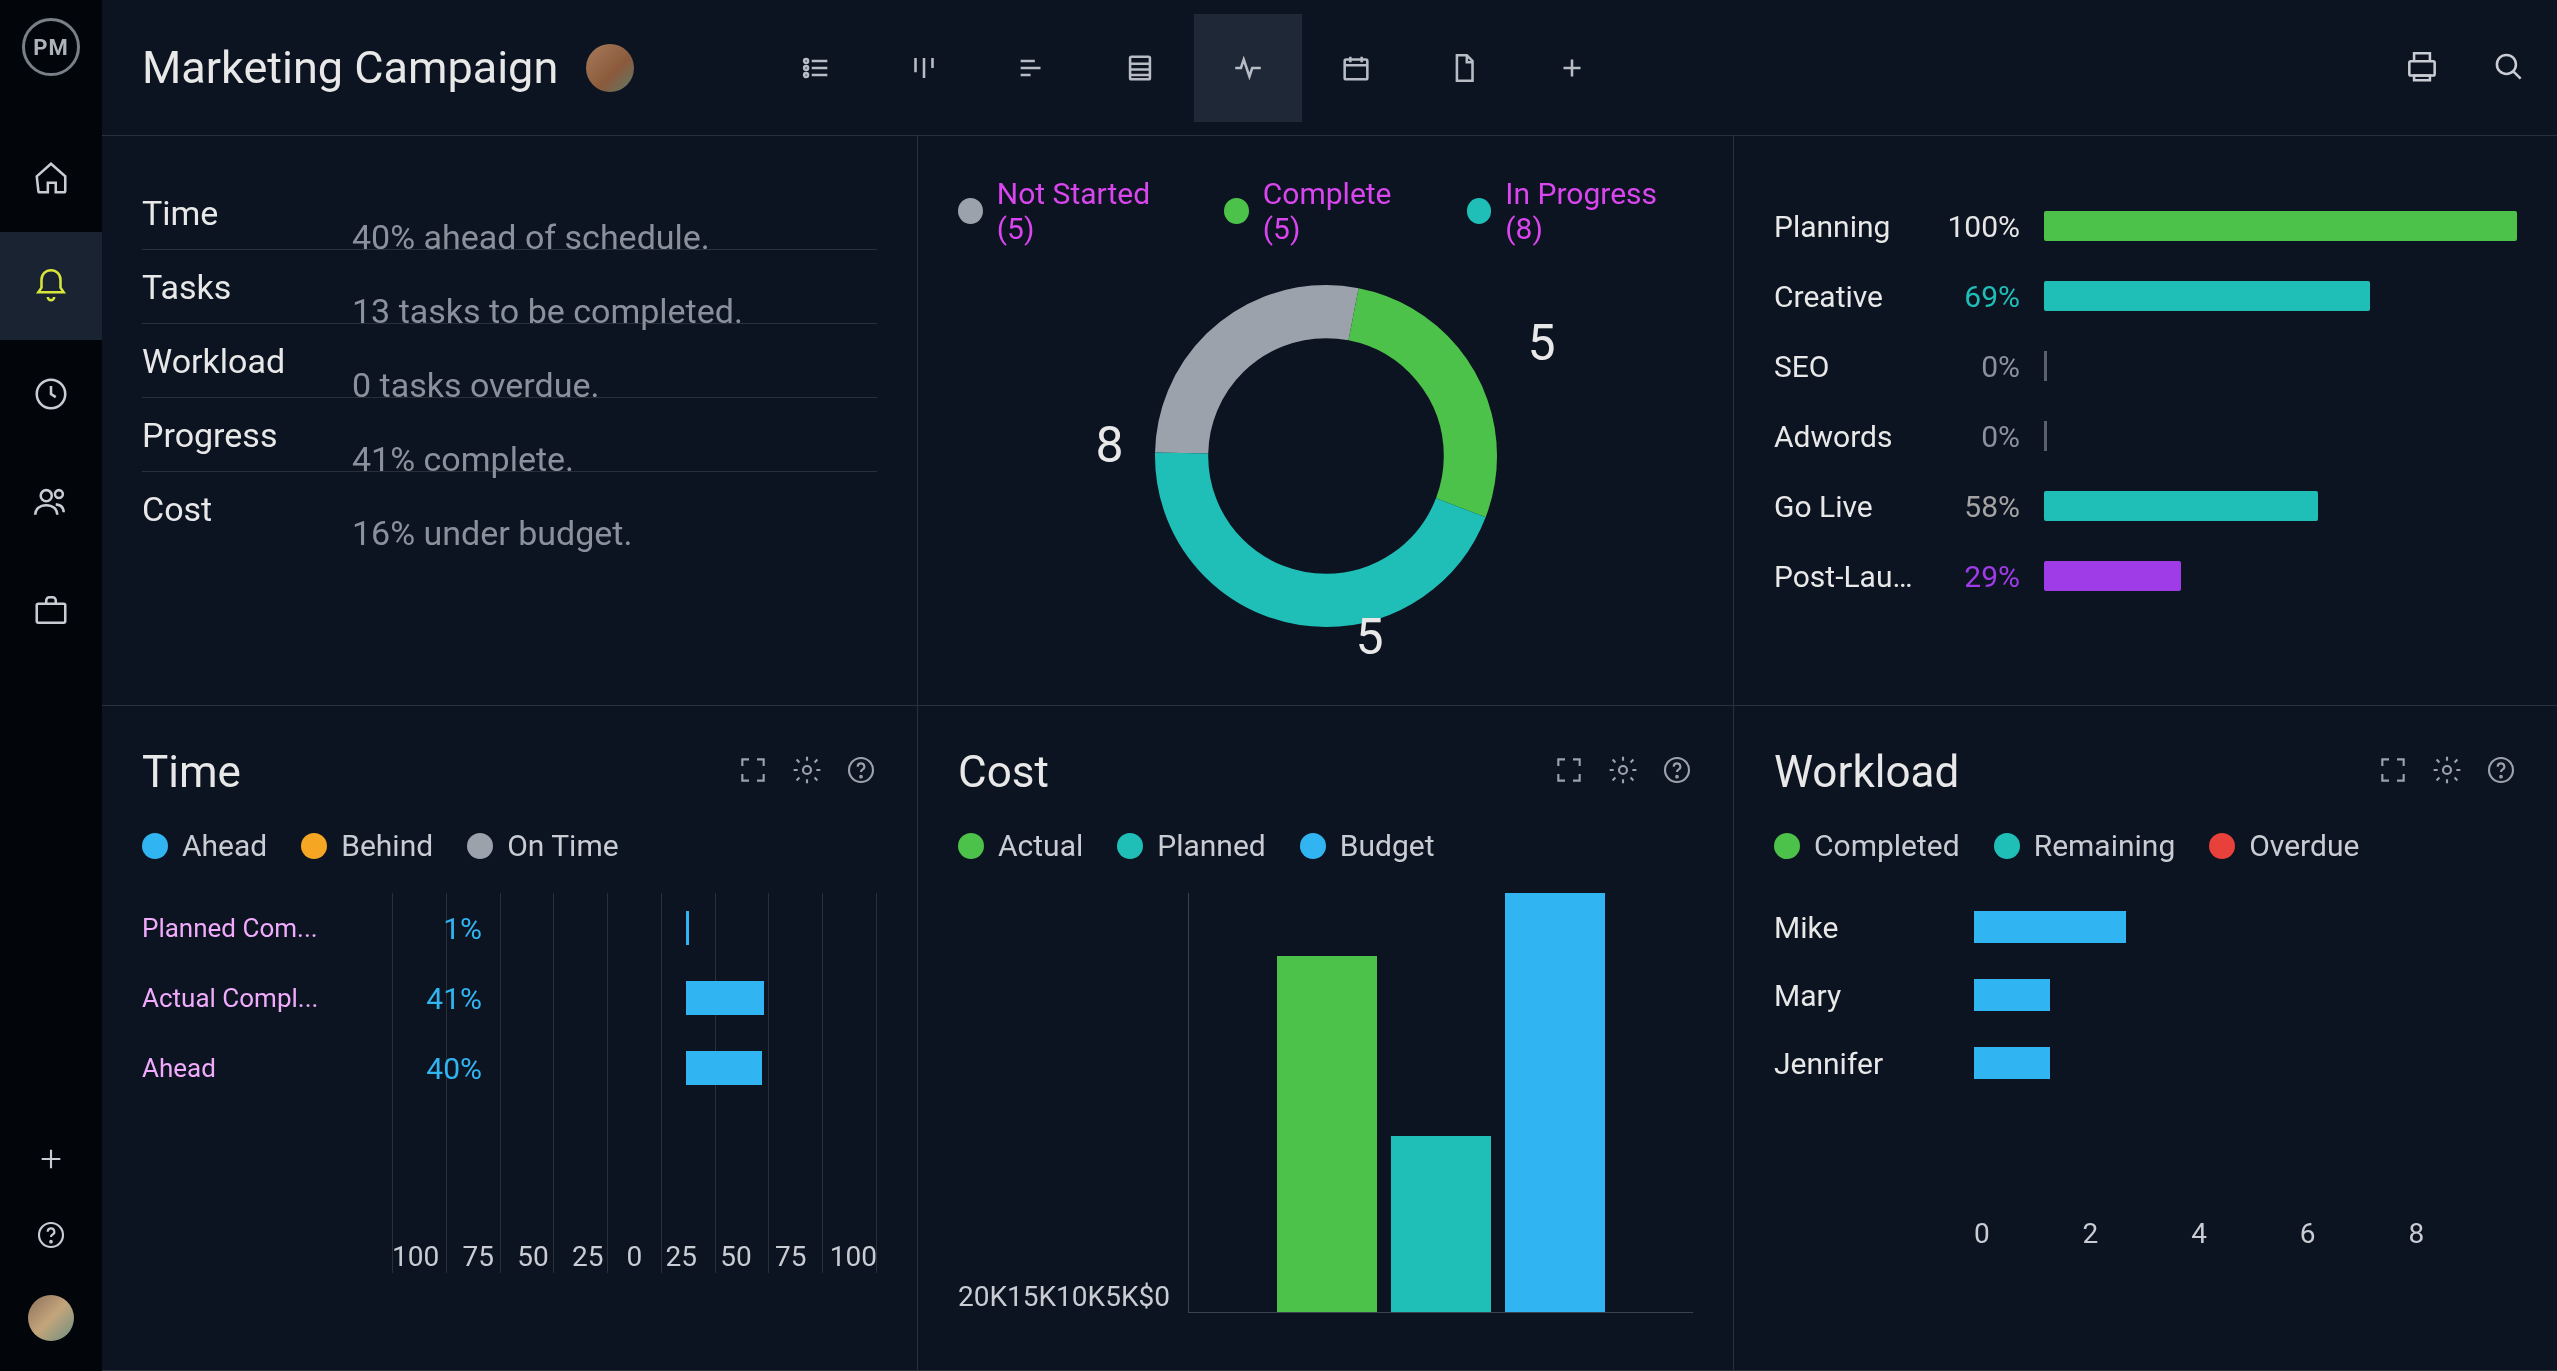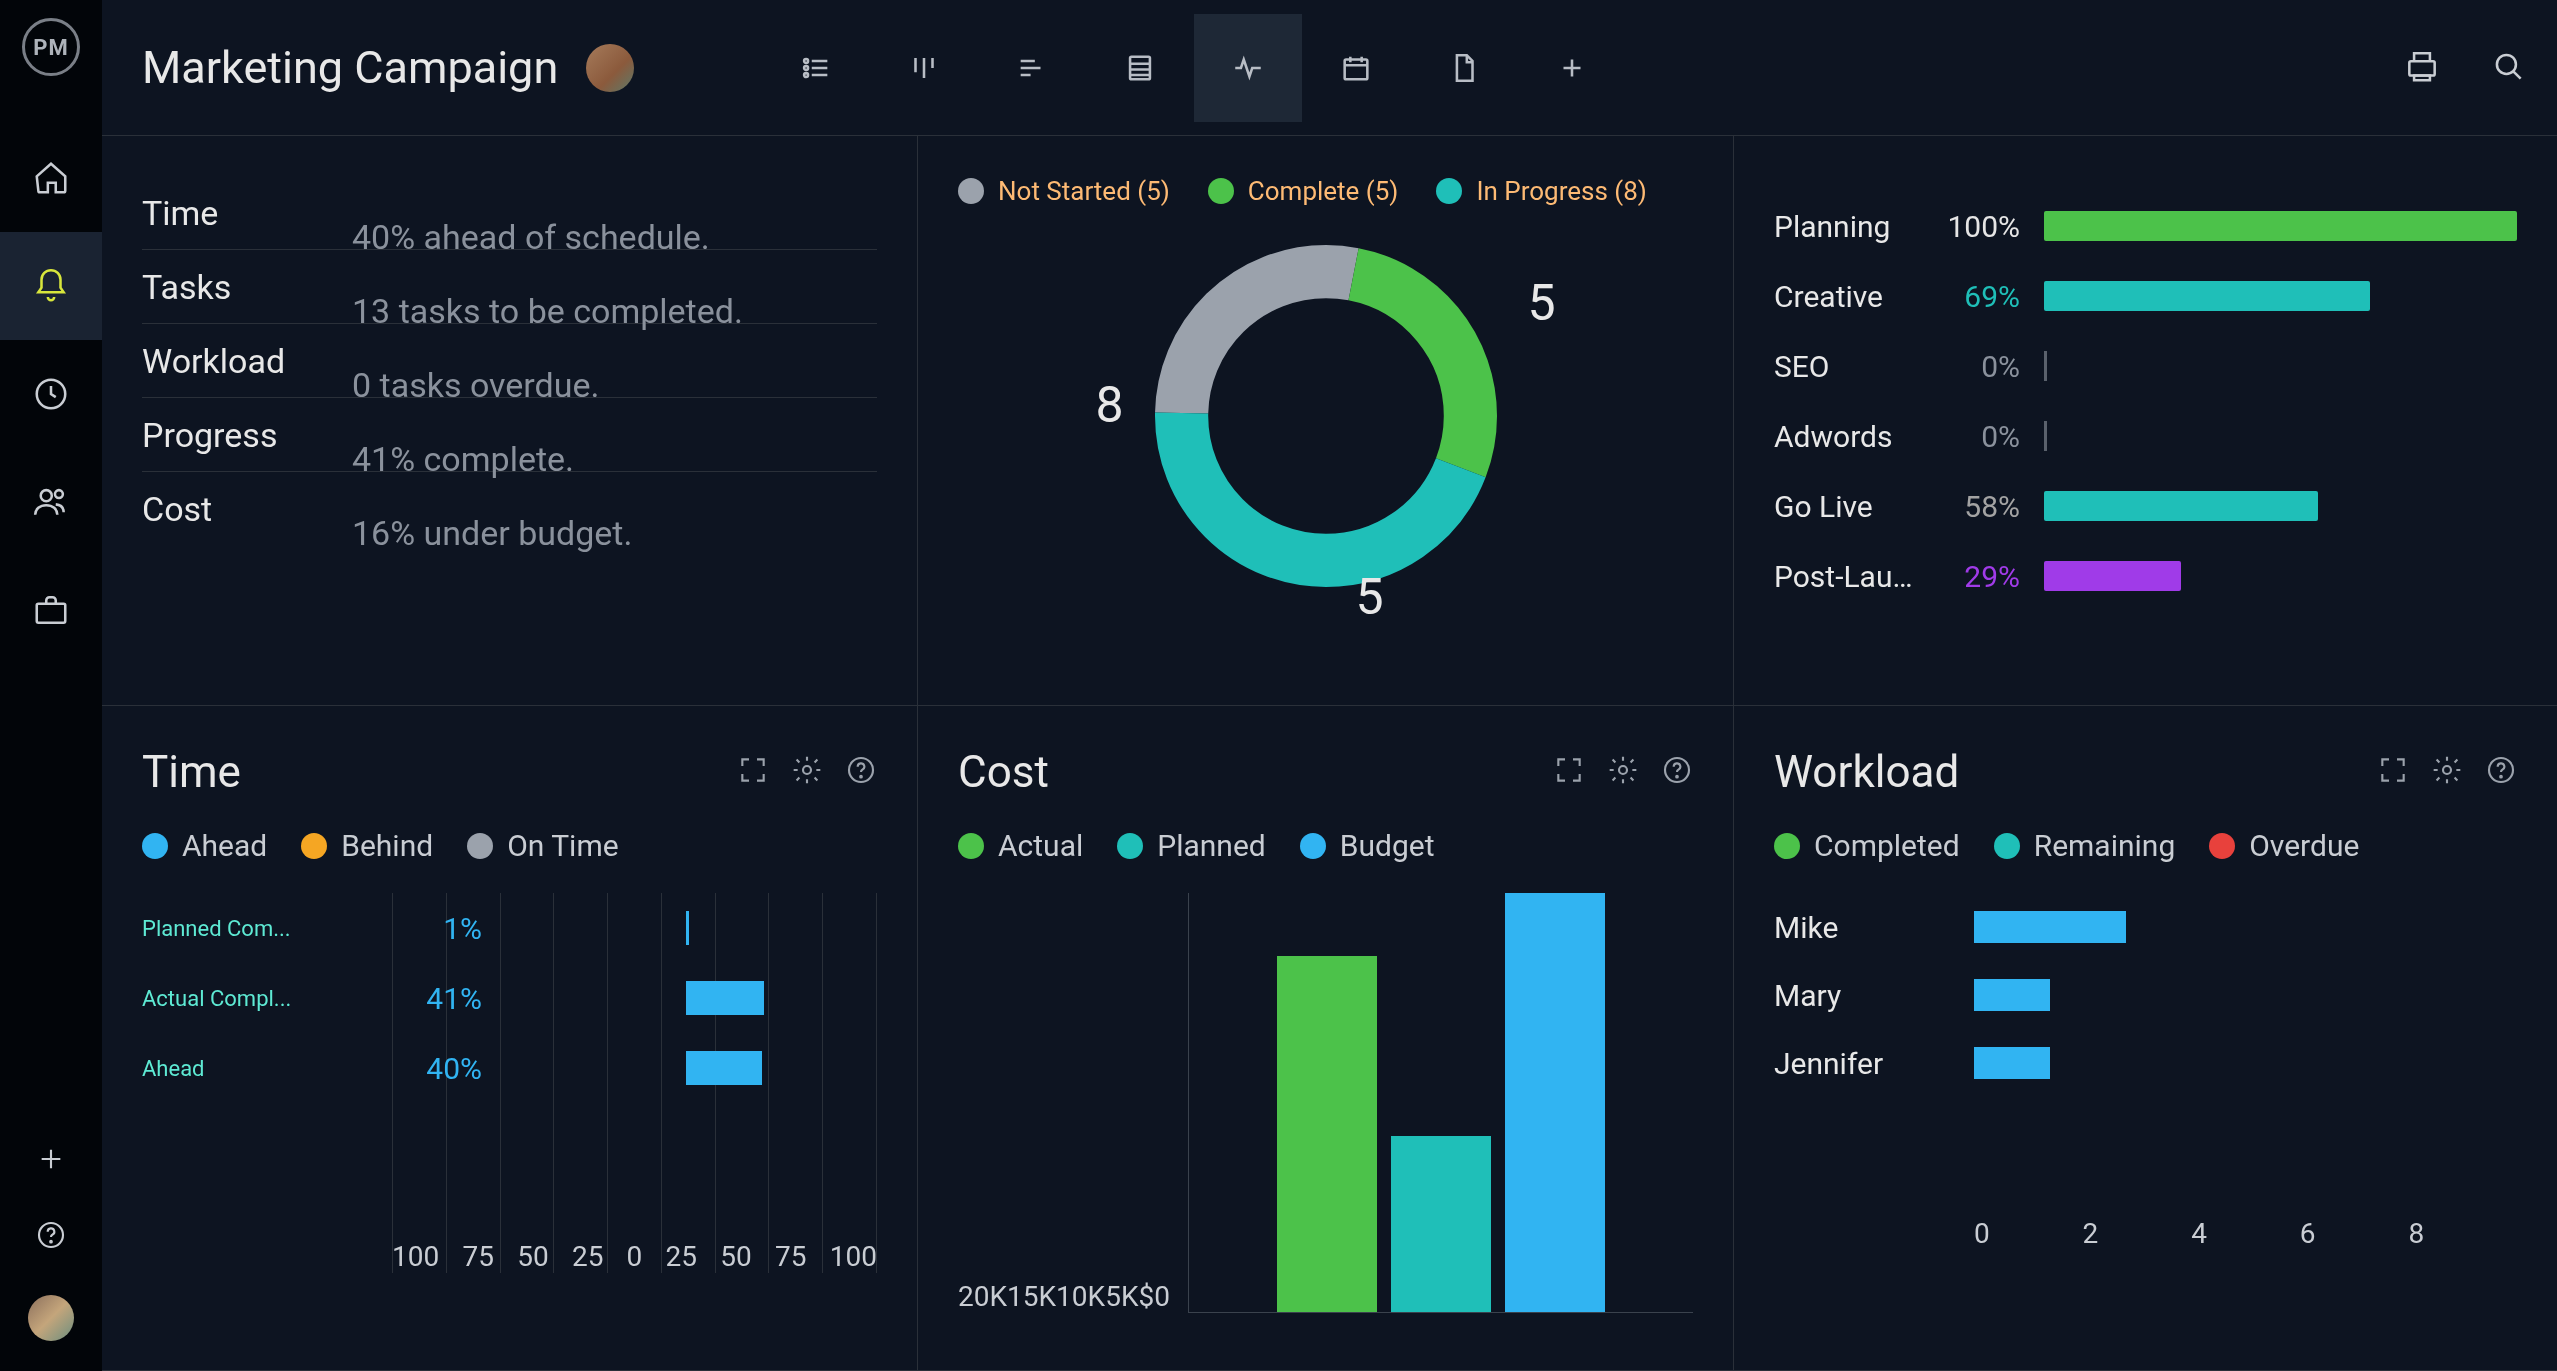--- a/index.html
+++ b/index.html
@@ -69,21 +69,21 @@
   .panel { border-right:1px solid #2a3039; border-bottom:1px solid #2a3039; padding:40px 40px 20px 40px; position:relative; }
   .panel:nth-child(3),.panel:nth-child(6){border-right:none;}
 
   
   .sumrow { display:flex; align-items:center; height:74px; border-bottom:1px solid #2a3039; }
   .sumrow:last-child{border-bottom:none;}
   .sumrow .k { width:210px; font-size:34px; color:#e8e8e8; }
   .sumrow .v { font-size:34px; color:#8a919c;margin-top:48px; }
 
   
-  .legend-top { display:flex; gap:38px; font-size:26px; color:#fdba74; margin-bottom:20px;}
+  .legend-top { display:flex; gap:38px; font-size:30px; color:#d946ef; margin-bottom:20px;}
   .legend-top .item { display:flex; align-items:center; gap:14px; }
   .dot { width:26px;height:26px;border-radius:50%; }
   .donut-wrap { position:relative; width:380px; height:380px; margin:20px auto 0; }
   .donut-label { position:absolute; font-size:50px; color:#e8e8e8; }
 
   
   .progrow { display:flex; align-items:center; height:70px; gap:24px; }
   .progrow .lbl { width:140px; font-size:30px; color:#e8e8e8; white-space:nowrap; overflow:hidden; text-overflow:ellipsis; }
   .progrow .pct { width:82px; text-align:right; font-size:30px; }
   .progrow .bar-track { flex:1; height:30px; position:relative; }
@@ -95,21 +95,21 @@
   .panel-actions { margin-left:auto; display:flex; gap:22px; }
   .panel-actions svg { width:32px;height:32px;stroke:#9ba2ac;fill:none;stroke-width:1.6; }
   .legend { display:flex; gap:34px; font-size:30px; color:#c9cdd3; margin-bottom:30px; }
   .legend .item { display:flex; align-items:center; gap:14px; }
 
   
   .time-body { position:relative; height:380px; }
   .time-grid { position:absolute; inset:0; display:flex; }
   .time-grid .gl { flex:1; border-left:1px solid #2a3039; }
   .trow { display:flex; align-items:center; height:70px; position:relative; z-index:2;}
-  .trow .lbl { width:240px; font-size:22px; color:#5eead4; white-space:nowrap;overflow:hidden;text-overflow:ellipsis; }
+  .trow .lbl { width:240px; font-size:26px; color:#f0abfc; white-space:nowrap;overflow:hidden;text-overflow:ellipsis; }
   .trow .val { width:100px; text-align:right; font-size:30px; color:#31b4f2; margin-right:12px; }
   .trow .barzone { flex:1; position:relative; height:34px; }
   .trow .bar { position:absolute; height:34px; top:0; background:#31b4f2; }
   .time-axis { display:flex; justify-content:space-between; font-size:28px; color:#c9cdd3; padding:0 0 0 250px; margin-top:auto;}
 
   
   .cost-body { display:flex; height:420px; }
   .cost-yaxis { display:flex; justify-content:space-between; align-items:flex-end; padding-right:18px; font-size:28px; color:#c9cdd3; }
   .cost-plot { flex:1; position:relative; border-left:1px solid #3a424d; border-bottom:1px solid #3a424d; display:flex; align-items:flex-end; justify-content:center; gap:14px; padding:0 30px; }
   .cost-plot .vbar { width:100px; }

